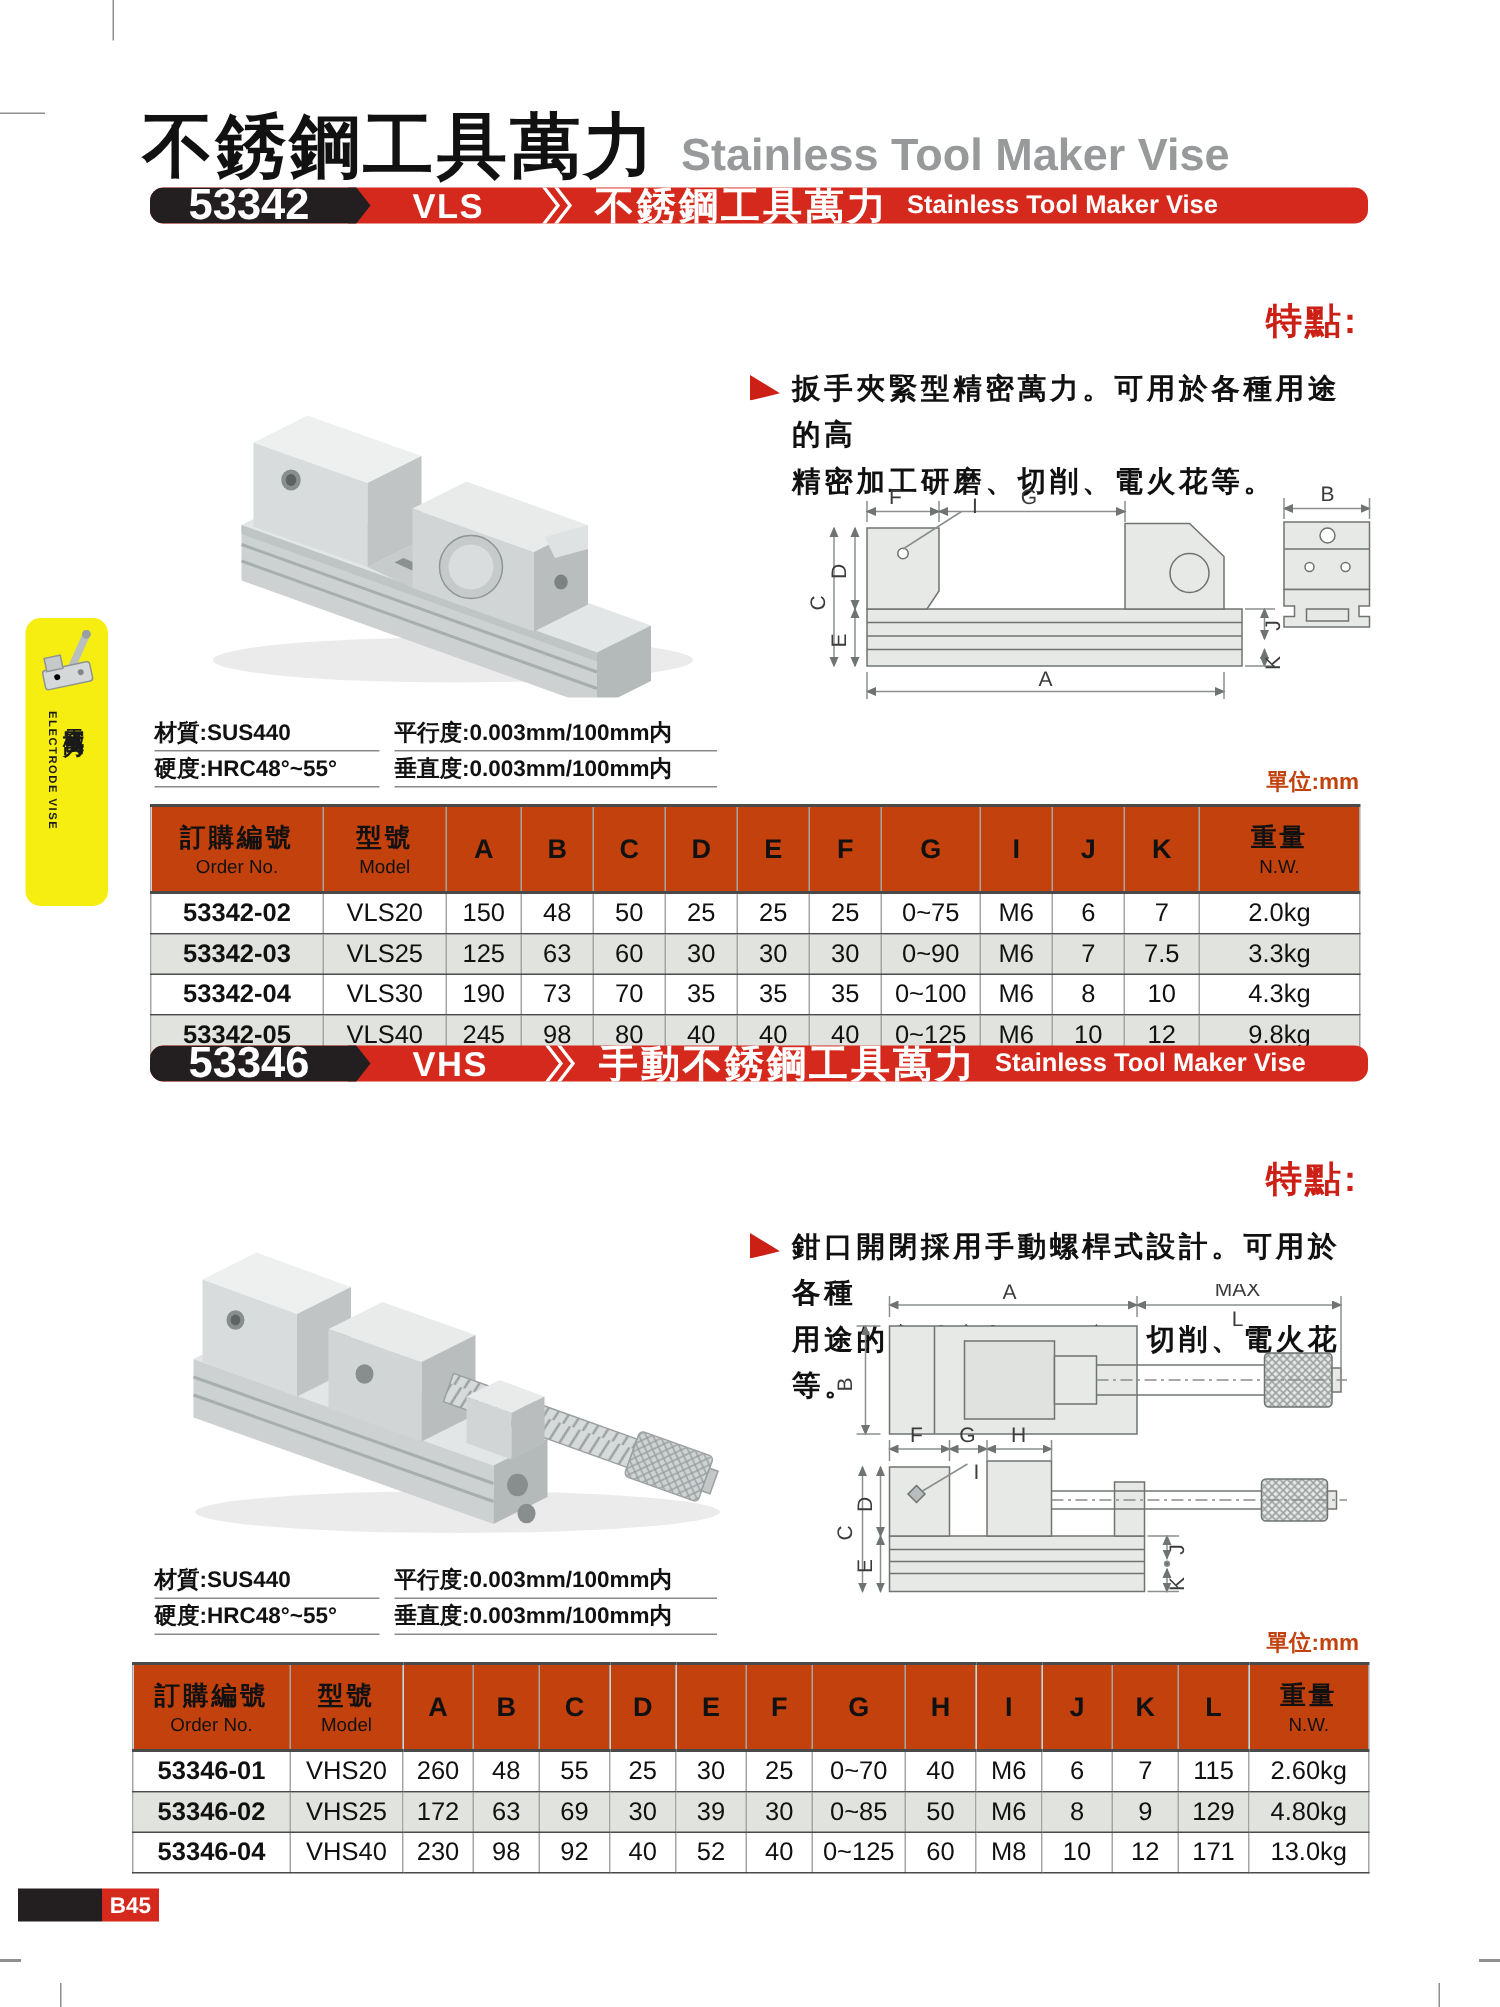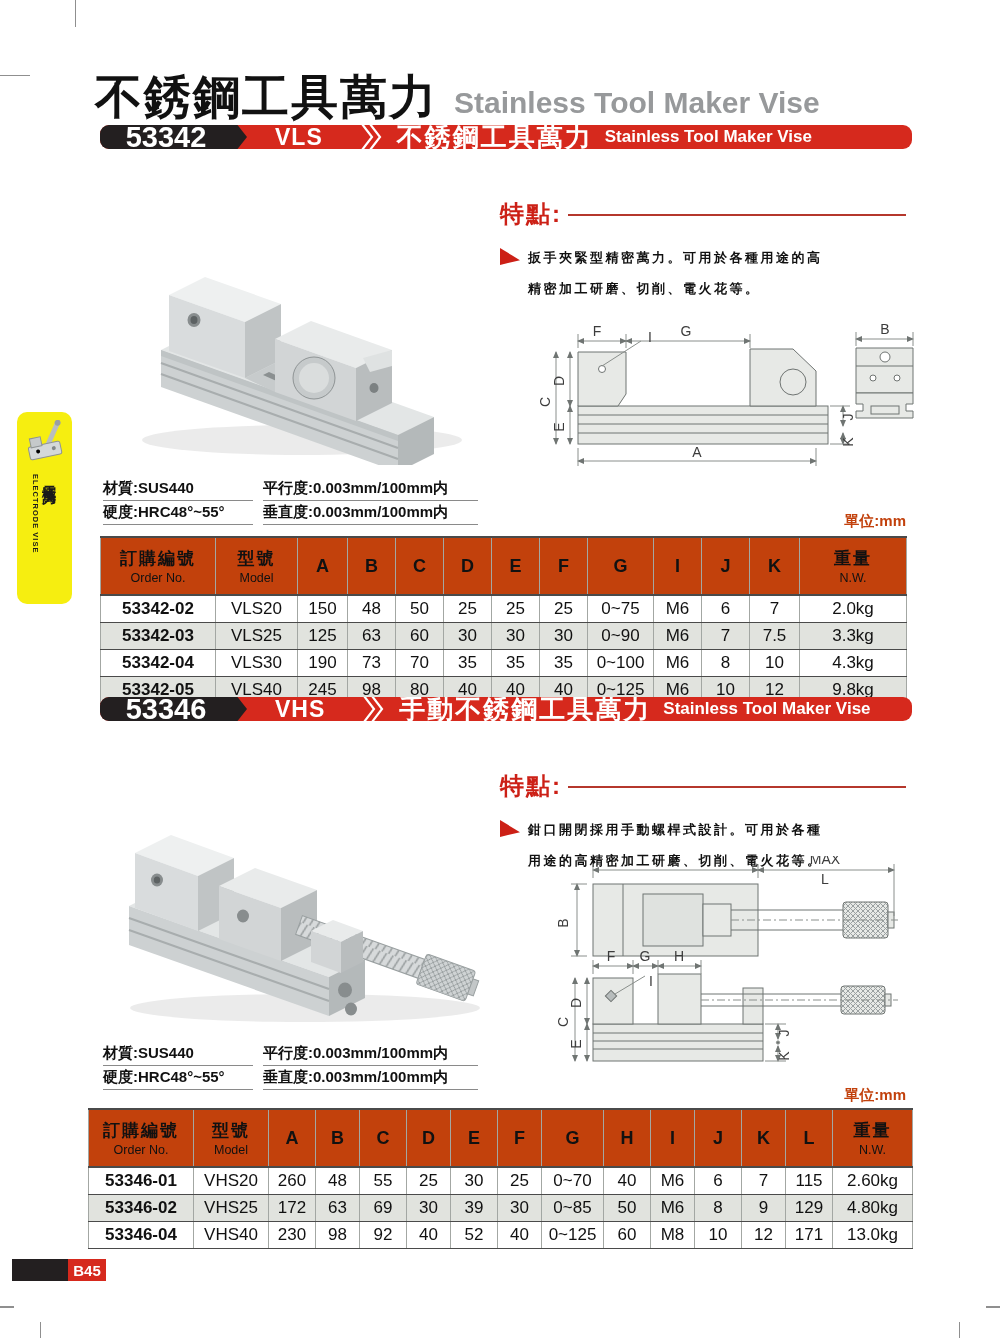--- a/index.html
+++ b/index.html
@@ -16,26 +16,26 @@
   .banner{height:24px;width:812px;left:100px;border-radius:9px;background:#d6291d;overflow:hidden;display:flex;align-items:center;}
   .banner-black{width:132px;height:100%;background:#231f20;display:flex;align-items:center;justify-content:center;flex:0 0 auto;}
   .banner-black span{color:#fff;font-size:29px;font-weight:700;letter-spacing:0px;}
   .banner-arrow{width:0;height:0;border-top:19px solid transparent;border-bottom:19px solid transparent;border-left:15px solid #231f20;flex:0 0 auto;}
   .banner-series{color:#fff;font-size:23px;font-weight:700;margin-left:28px;letter-spacing:1px;}
   .banner-chev{margin-left:36px;flex:0 0 auto;}
   .banner-zh{color:#fff;font-size:26px;font-weight:700;margin-left:14px;letter-spacing:2px;}
   .banner-en{color:#fff;font-size:17px;font-weight:700;margin-left:12px;}
   
   .feat{left:500px;width:406px;}
-  .feat-head{display:flex;align-items:center;}
+  .feat-head{display:flex;align-items:flex-end;flex-direction:column;}
   .feat-head .t{color:#cc2016;font-size:24px;font-weight:700;letter-spacing:2px;padding-bottom:2px;}
   .feat-head .line{flex:1;border-bottom:2px solid #b5372c;margin-left:6px;}
   .feat-body{display:flex;margin-top:10px;}
   .bullet{width:20px;height:17px;background:#cc2016;clip-path:polygon(0 0,100% 72%,0 100%);margin:6px 8px 0 0;flex:0 0 auto;}
-  .feat-lines{font-size:13px;font-weight:700;letter-spacing:2.5px;line-height:31px;color:#111;}
+  .feat-lines{font-size:19px;font-weight:700;letter-spacing:2.5px;line-height:31px;color:#111;}
   
   .spec{font-size:15px;font-weight:700;color:#111;border-bottom:1px solid #8a8a8a;padding:2px 4px 2px 0;}
   .unit{font-size:15px;font-weight:700;color:#c2410c;text-align:right;width:200px;}
   
   table{border-collapse:collapse;table-layout:fixed;}
   th,td{border-left:1px solid #a3a7a3;border-right:1px solid #a3a7a3;text-align:center;overflow:hidden;}
   thead th{background:#c2410c;border-top:2px solid #4a4a4a;border-bottom:2px solid #4a4a4a;height:54px;font-size:18px;font-weight:700;color:#111;}
   .h-zh{font-size:17px;font-weight:700;letter-spacing:2px;}
   .h-en{font-size:12.5px;font-weight:400;margin-top:1px;}
   tbody td{height:24px;font-size:17px;font-weight:400;color:#111;border-bottom:1.5px solid #4a4a4a;}

